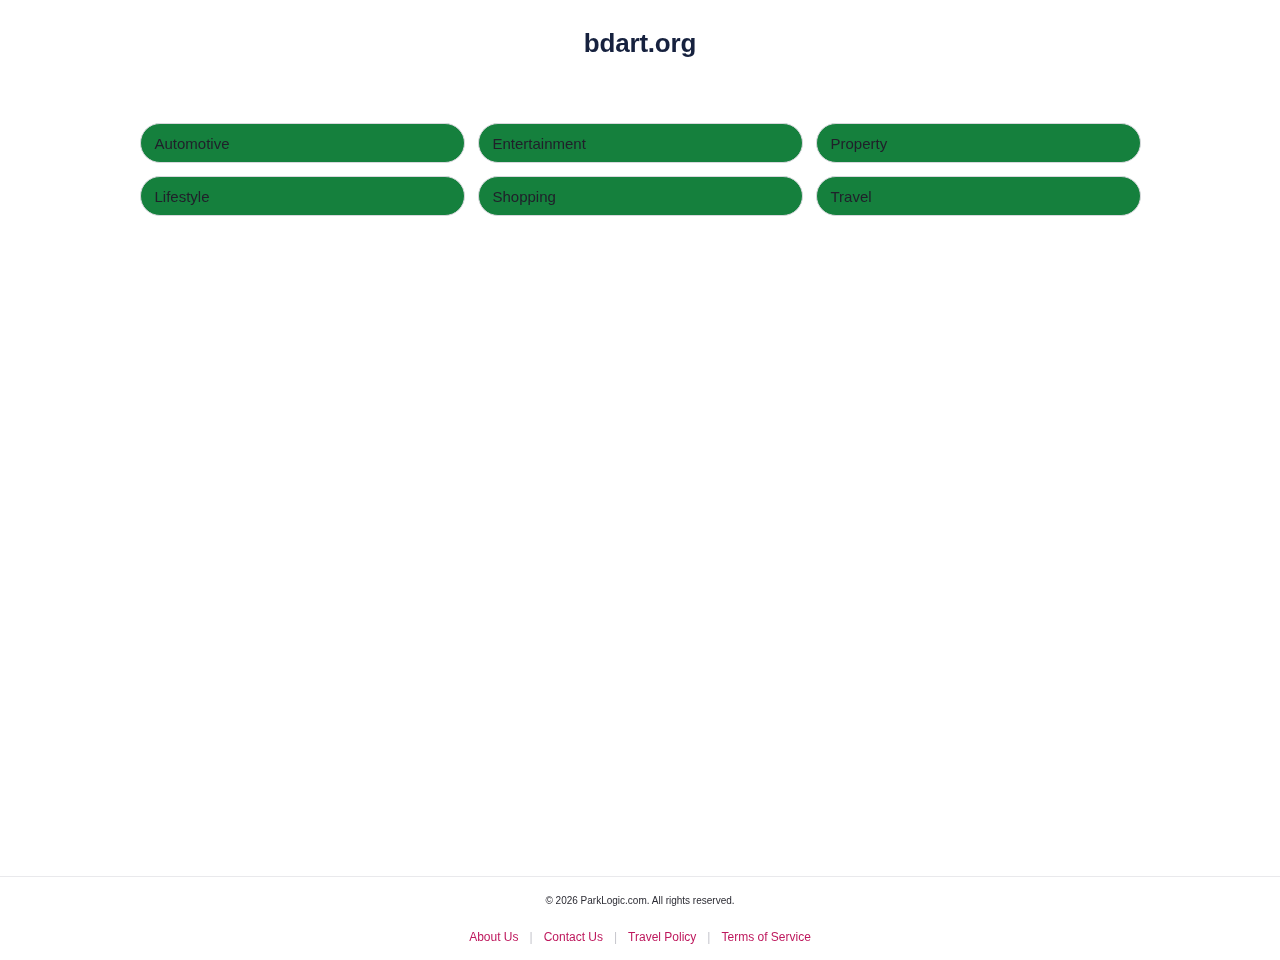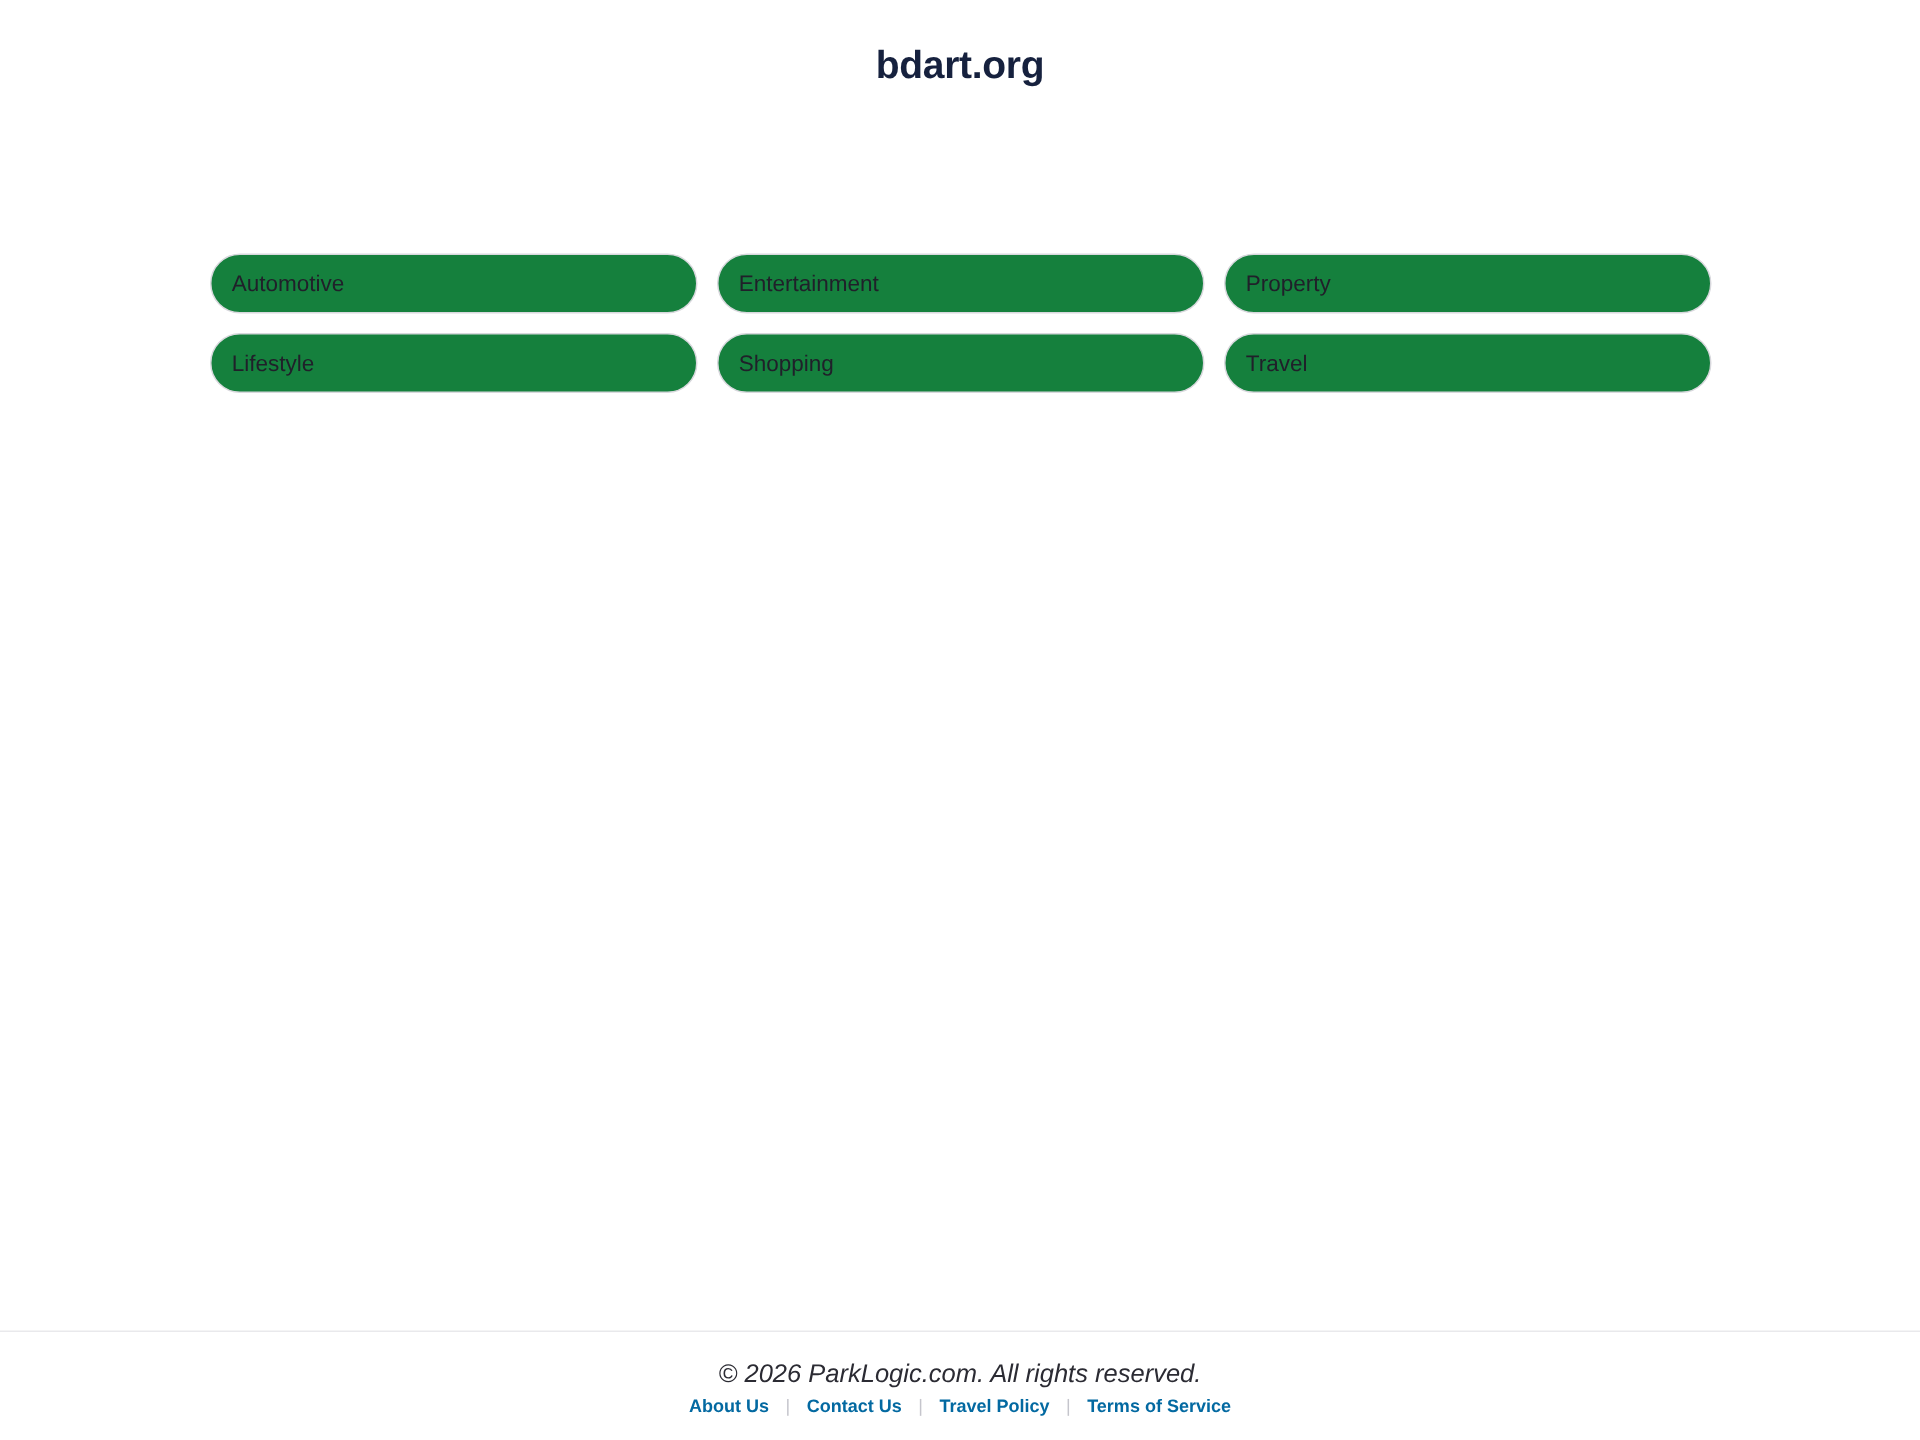--- a/index.html
+++ b/index.html
@@ -11,21 +11,20 @@
     font-family: "Liberation Sans", sans-serif;
     color: #1a1a2e;
   }
   .page {
     position: relative;
     width: 1280px;
     height: 960px;
     box-sizing: border-box;
     display: flex;
     flex-direction: column;
-    gap: 46px;
   }
   .header {
     padding-top: 28px;
     text-align: center;
   }
   .site-title {
     font-size: 26px;
     font-weight: bold;
     color: #16213e;
     letter-spacing: -0.2px;
@@ -58,37 +57,35 @@
     cursor: pointer;
     text-decoration: none;
   }
   .footer {
     border-top: 1px solid #e9e9ec;
     padding: 18px 0 16px 0;
     text-align: center;
     background: #ffffff;
   }
   .copyright {
-    font-size: 17px;
+    font-size: 10px;
     color: #2b2b33;
-    margin: 0 0 4px 0;
-    font-style: italic;
+    margin: 0 0 24px 0;
   }
   .footer-links {
     display: flex;
     justify-content: center;
     align-items: center;
     gap: 0;
     font-size: 12px;
   }
   .footer-links a {
-    color: #0369a1;
+    color: #be185d;
     text-decoration: none;
     padding: 0 11px;
-    font-weight: bold;
   }
   .sep {
     color: #c5c5cc;
     font-size: 12px;
     user-select: none;
   }
 </style>
 </head>
 <body>
 

